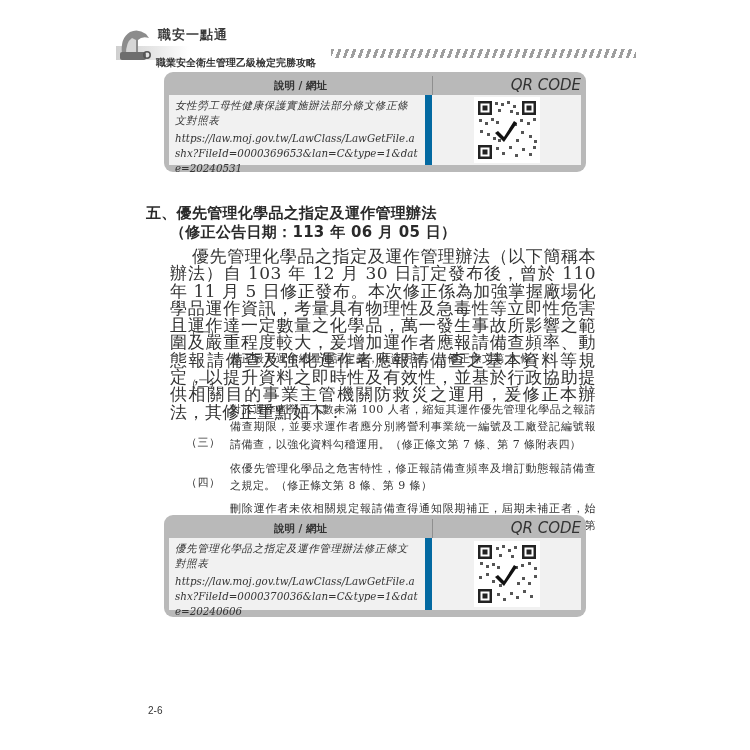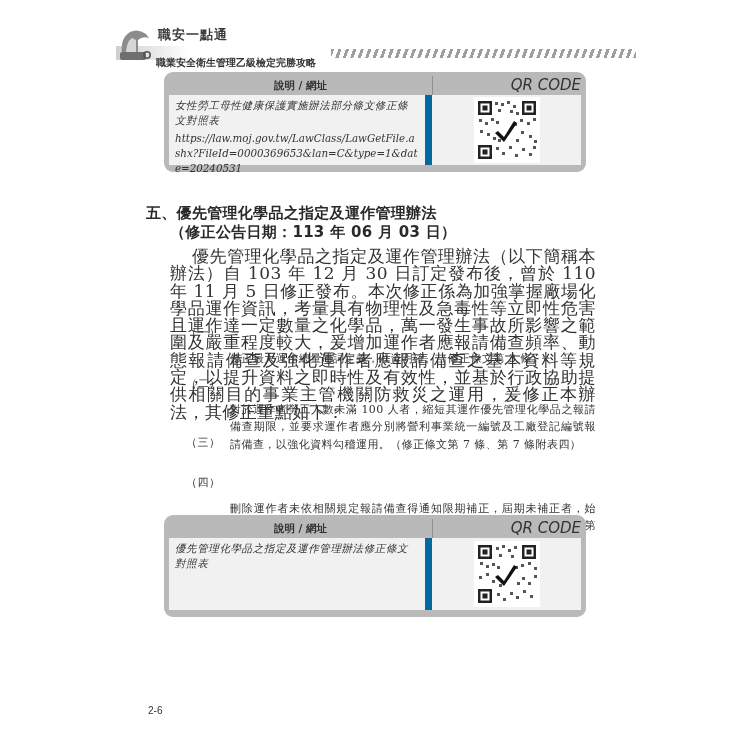--- a/index.html
+++ b/index.html
@@ -114,48 +114,50 @@
               <rect x="42" y="42" width="3" height="3"></rect>
           </g>
           <path d="M24 34 L30 40 L40 24 L43 26 L30 45 L21 36 Z" fill="#111"></path>
         </svg>
       </div>
     </div>
   </div>
 </div>
 
 <div class="sec-title">五、優先管理化學品之指定及運作管理辦法</div>
-<div class="sec-sub">（修正公告日期：113 年 06 月 03 日）</div>
+<div class="sec-sub">（修正公告日期：113 年 06 月 05 日）</div>
 
 <div class="para">優先管理化學品之指定及運作管理辦法（以下簡稱本辦法）自 103 年 12 月 30 日訂定發布後，曾於 110 年 11 月 5 日修正發布。本次修正係為加強掌握廠場化學品運作資訊，考量具有物理性及急毒性等立即性危害且運作達一定數量之化學品，萬一發生事故所影響之範圍及嚴重程度較大，爰增加運作者應報請備查頻率、動態報請備查及強化運作者應報請備查之基本資料等規定，以提升資料之即時性及有效性，並基於行政協助提供相關目的事業主管機關防救災之運用，爰修正本辦法，其修正重點如下：</div>
 
 <div class="item" style="top:324px;">
   <span class="num">（一）</span>
   <span class="txt">修正最大運作總量用詞定義，以資明確。（修正條文第 3 條）</span>
 </div>
 <div class="item" style="top:375px;">
   <span class="num">（二）</span>
   <span class="txt">對於運作者勞工人數未滿 100 人者，縮短其運作優先管理化學品之報請備查期限，並要求運作者應分別將營利事業統一編號及工廠登記編號報請備查，以強化資料勾稽運用。（修正條文第 7 條、第 7 條附表四）</span>
 </div>
 <div class="item" style="top:434px;">
   <span class="num">（三）</span>
+  <span class="txt">依優先管理化學品之危害特性，修正報請備查頻率及增訂動態報請備查之規定。（修正條文第 8 條、第 9 條）</span>
 </div>
 <div class="item" style="top:474px;">
   <span class="num">（四）</span>
   <span class="txt">刪除運作者未依相關規定報請備查得通知限期補正，屆期未補正者，始處以罰鍰之規定，以強化運作資料報請備查之管理機制。（修正條文第 14 條）</span>
 </div>
 
 <div class="tbox t2">
   <div class="thead">
     <div class="c1">說明 / 網址</div>
     <div class="c2">QR CODE</div>
   </div>
   <div class="tbody">
     <div class="c1">
       <div class="tdesc">優先管理化學品之指定及運作管理辦法修正條文對照表</div>
+      <div class="turl">https://law.moj.gov.tw/LawClass/LawGetFile.ashx?FileId=0000370036&amp;lan=C&amp;type=1&amp;date=20240606</div>
     </div>
     <div class="c2">
       <div class="qr">
         <svg width="66" height="66" viewBox="0 0 66 66">
           <rect x="4" y="4" width="14" height="14" fill="#222"></rect>
             <rect x="6.5" y="6.5" width="9" height="9" fill="#fff"></rect>
             <rect x="8.5" y="8.5" width="5" height="5" fill="#222"></rect>
           <rect x="48" y="4" width="14" height="14" fill="#222"></rect>
             <rect x="50.5" y="6.5" width="9" height="9" fill="#fff"></rect>
             <rect x="52.5" y="8.5" width="5" height="5" fill="#222"></rect>

